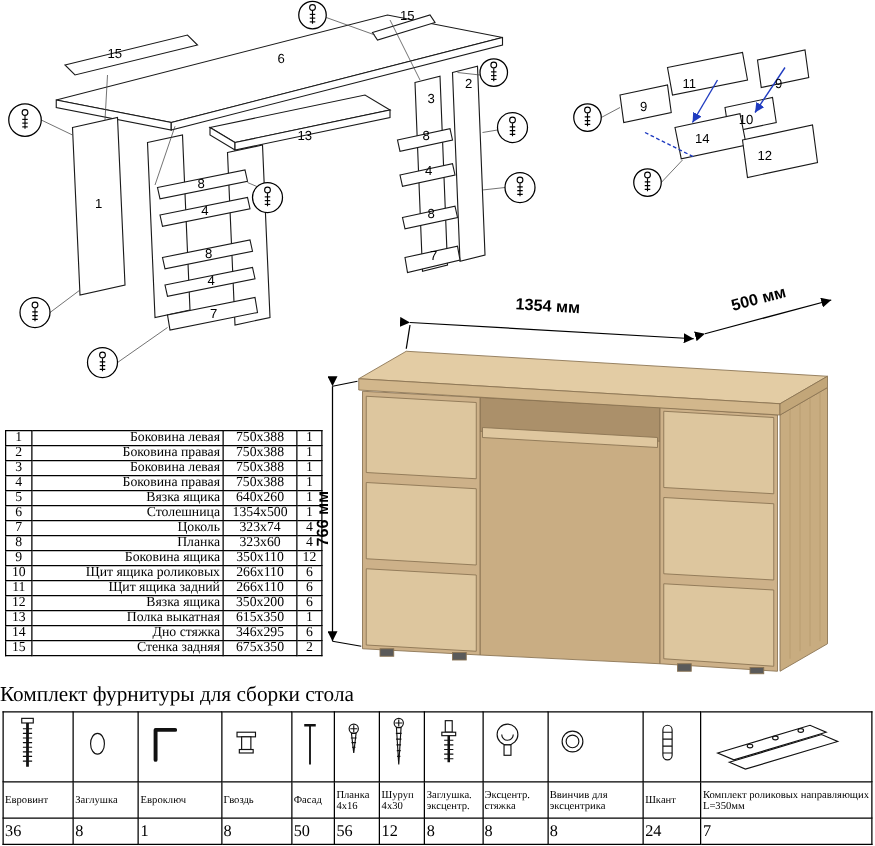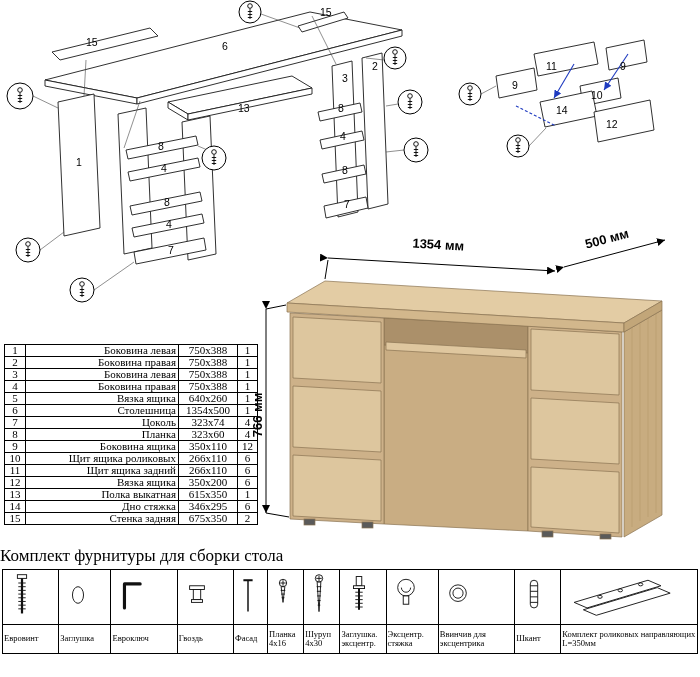--- a/index.html
+++ b/index.html
@@ -422,16 +422,30 @@
         <td class="hw-label-cell">Гвоздь</td>
         <td class="hw-label-cell">Фасад</td>
         <td class="hw-label-cell">Планка 4x16</td>
         <td class="hw-label-cell">Шуруп 4x30</td>
         <td class="hw-label-cell">Заглушка. эксцентр.</td>
         <td class="hw-label-cell">Эксцентр. стяжка</td>
         <td class="hw-label-cell">Ввинчив для эксцентрика</td>
         <td class="hw-label-cell">Шкант</td>
         <td class="hw-label-cell">Комплект роликовых направляющих L=350мм</td>
       </tr>
+      <tr>
+        <td class="hw-qty-cell">36</td>
+        <td class="hw-qty-cell">8</td>
+        <td class="hw-qty-cell">1</td>
+        <td class="hw-qty-cell">8</td>
+        <td class="hw-qty-cell">50</td>
+        <td class="hw-qty-cell">56</td>
+        <td class="hw-qty-cell">12</td>
+        <td class="hw-qty-cell">8</td>
+        <td class="hw-qty-cell">8</td>
+        <td class="hw-qty-cell">8</td>
+        <td class="hw-qty-cell">24</td>
+        <td class="hw-qty-cell">7</td>
+      </tr>
     </tbody>
   </table>
 
 </div>
 
 </body></html>

